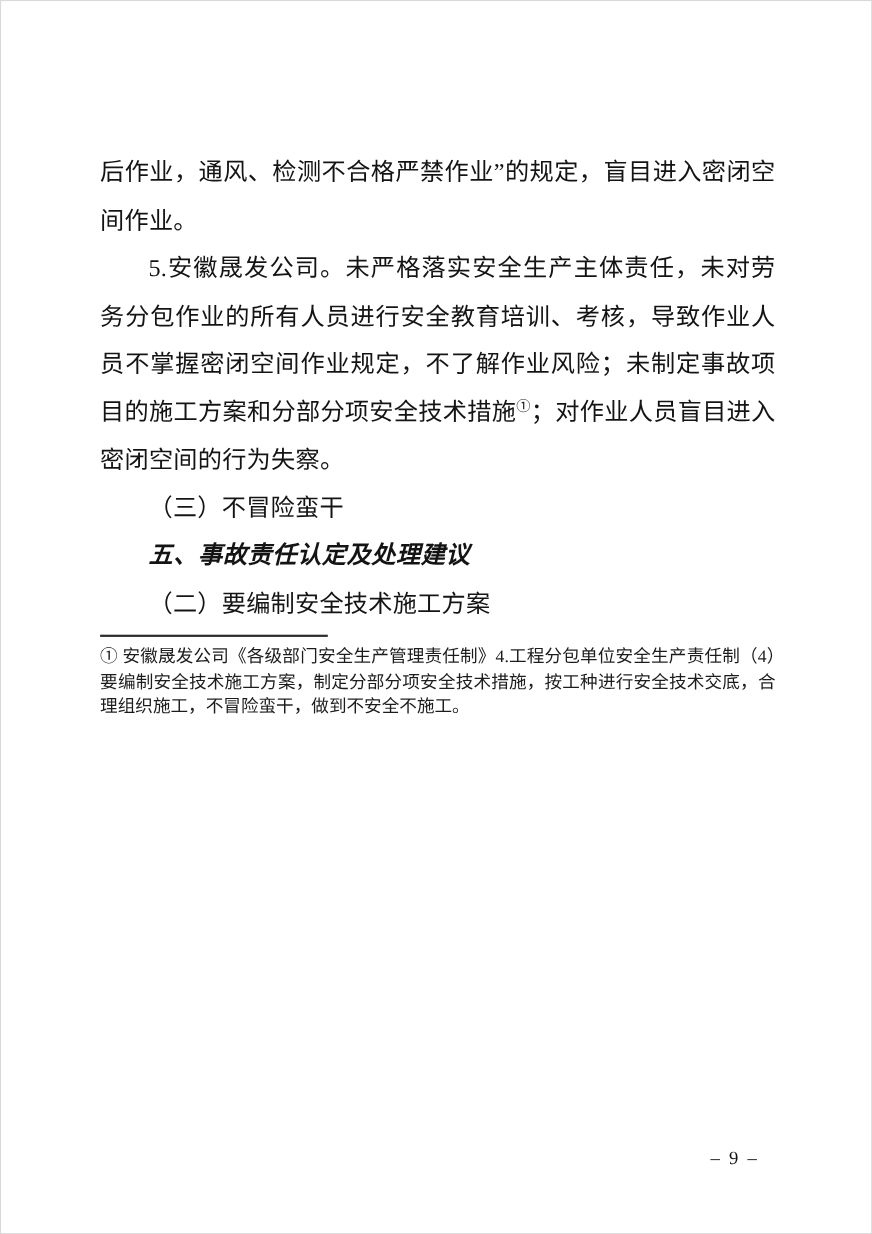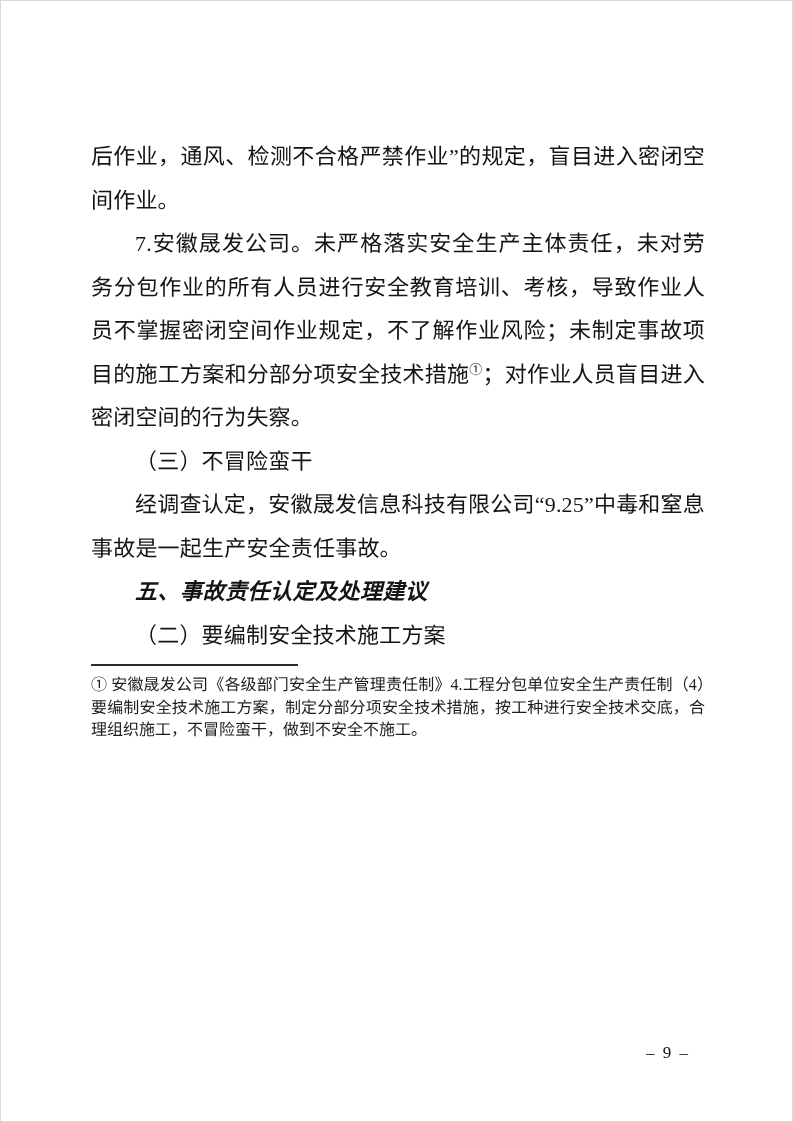--- a/index.html
+++ b/index.html
@@ -65,25 +65,24 @@
 </style>
 </head>
 <body>
 
 <div class="page">
   <div class="content">
 
     <div class="body-text">
       <p>后作业，通风、检测不合格严禁作业”的规定，盲目进入密闭空间作业。</p>
 
-      <p class="indent"><span>7.安徽晟发公司。未严格落实安全生产主体责任，未对劳务分包作业的所有人员进行安全教育培训、考核，导致作业人员不掌握密闭空间作业规定，不了解作业风险；未制定事故项目的施工方案和分部分项安全技术措施</span><sup>①</sup><span>；对作业人员盲目进入密闭空间的行为失察。</span></p>
+      <p class="indent"><span>5.安徽晟发公司。未严格落实安全生产主体责任，未对劳务分包作业的所有人员进行安全教育培训、考核，导致作业人员不掌握密闭空间作业规定，不了解作业风险；未制定事故项目的施工方案和分部分项安全技术措施</span><sup>①</sup><span>；对作业人员盲目进入密闭空间的行为失察。</span></p>
 
       <p class="indent">（三）不冒险蛮干</p>
 
-      <p class="indent">经调查认定，安徽晟发信息科技有限公司“9.25”中毒和窒息事故是一起生产安全责任事故。</p>
 
       <p class="section-heading">五、事故责任认定及处理建议</p>
 
 
 
       <p class="indent">（二）要编制安全技术施工方案</p>
 
     </div>
 
     <hr class="footnote-rule">

